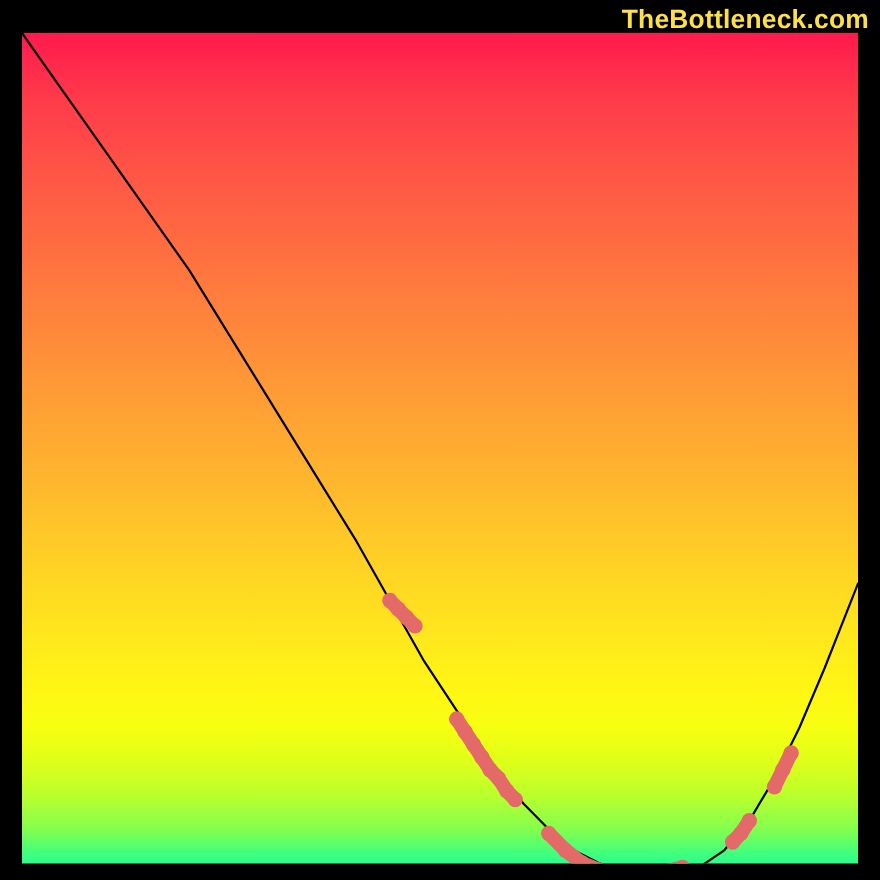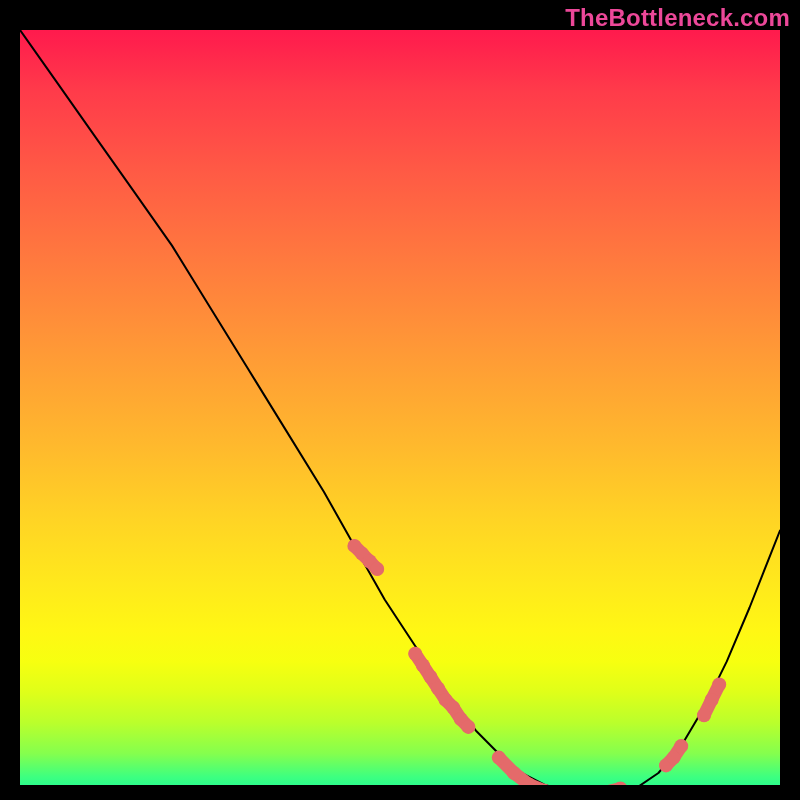--- a/index.html
+++ b/index.html
@@ -14,21 +14,21 @@
   .stage {
     position: relative;
     width: 800px;
     height: 800px;
     background: #000;
   }
   .watermark {
     position: absolute;
     top: 4px;
     right: 10px;
-    color: #ec4899;
+    color: #fde047;
     font-size: 24px;
     font-weight: 600;
     letter-spacing: 0.2px;
     user-select: none;
   }
   .plot-clip {
     position: absolute;
     left: 20px;
     top: 30px;
     width: 760px;

